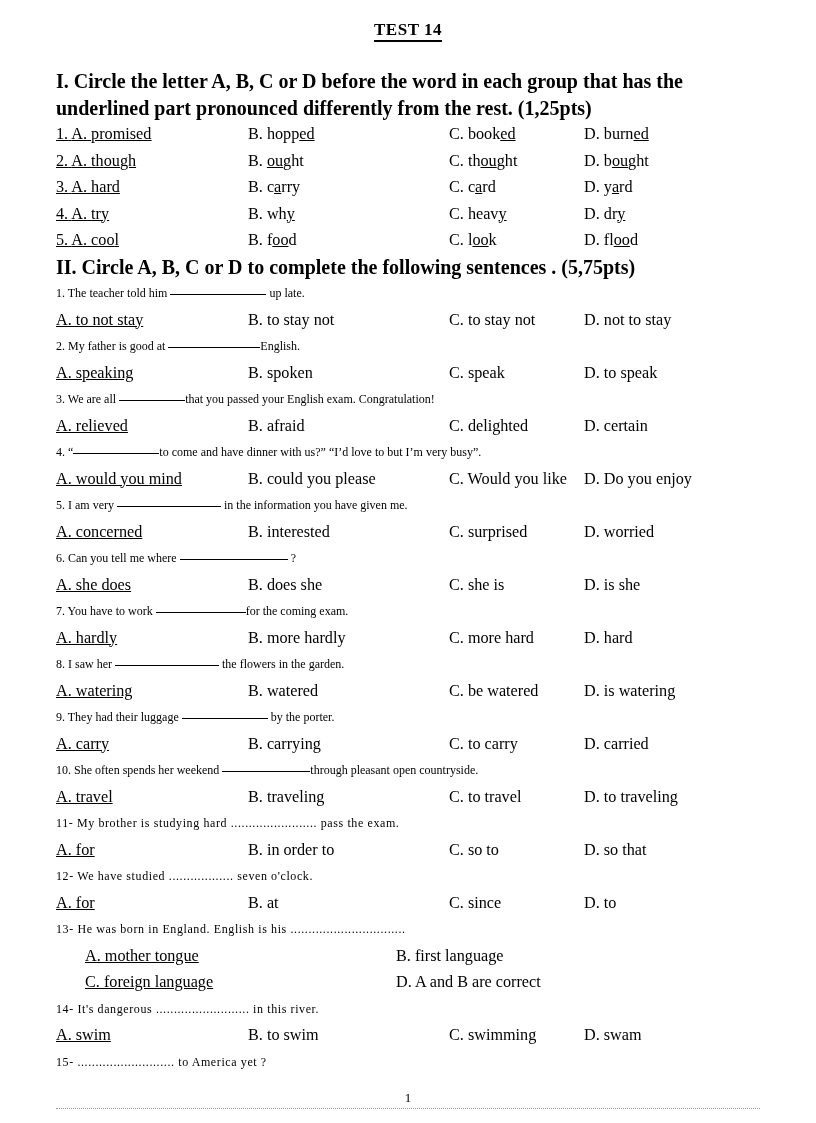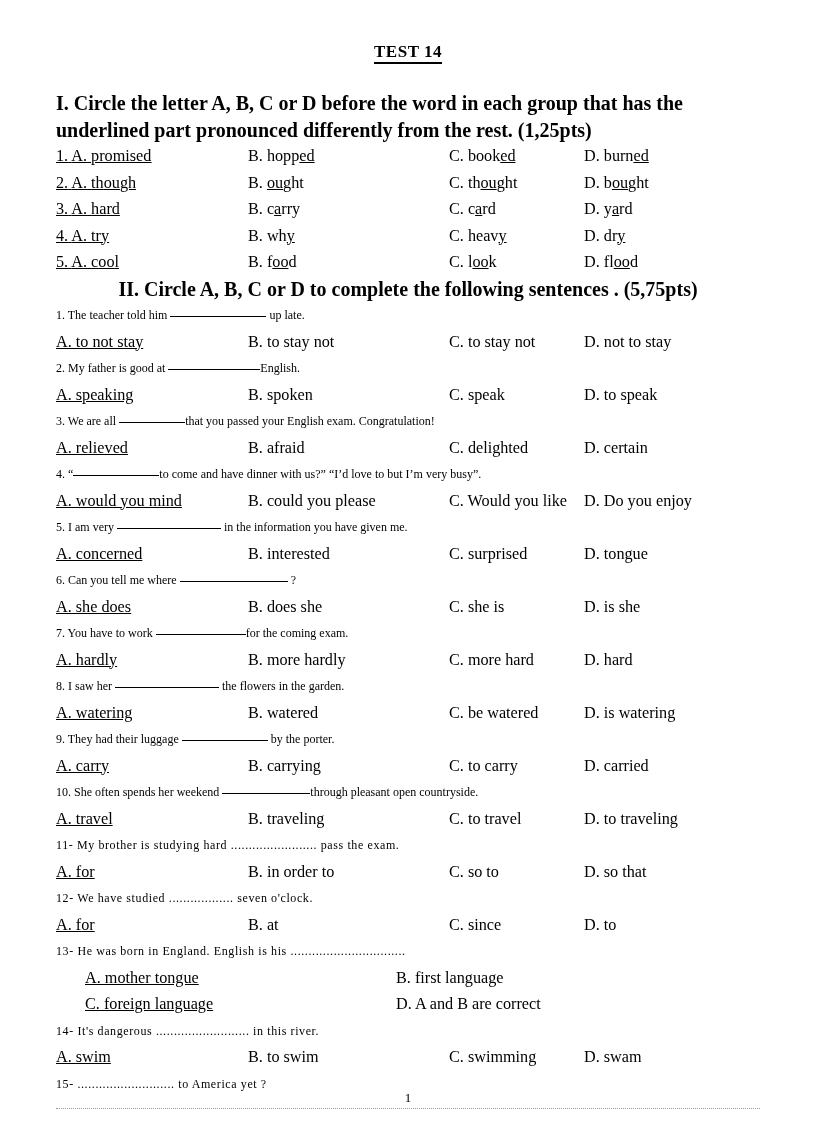--- a/index.html
+++ b/index.html
@@ -24,37 +24,37 @@
     padding: 0 56px;
   }
 
   
   .doc-title {
     text-align: center;
     font-weight: bold;
     font-size: 17px;
     letter-spacing: 0.5px;
     margin: 0;
-    padding-top: 41px;
+    padding-top: 19px;
     line-height: 22px;
   }
   .doc-title span {
     border-bottom: 2px solid #000;
     padding-bottom: 1px;
   }
 
   
   .section-heading {
     font-weight: bold;
     font-size: 20px;
     line-height: 26.5px;
     margin: 0;
   }
   #section-1-heading { padding-top: 27px; }
-  #section-2-heading { padding-top: 0px; text-align: center; }
+  #section-2-heading { padding-top: 0px; }
 
   
   .opt-row {
     position: relative;
     height: 26.5px;
     font-size: 16.2px;
     line-height: 26.5px;
     white-space: nowrap;
   }
   .opt-row > .col { position: absolute; top: 0; }
@@ -199,21 +199,21 @@
       <span class="col b">B. could you please</span>
       <span class="col c">C. Would you like</span>
       <span class="col d">D. Do you enjoy</span>
     </div>
 
     <div class="stem"><span>5. I am very </span><span class="blank w5"></span><span> in the information you have given me.</span></div>
     <div class="opt-row">
       <span class="col a">A. concerned</span>
       <span class="col b">B. interested</span>
       <span class="col c">C. surprised</span>
-      <span class="col d">D. tongue</span>
+      <span class="col d">D. worried</span>
     </div>
 
     <div class="stem"><span>6. Can you tell  me where </span><span class="blank w6"></span><span> ?</span></div>
     <div class="opt-row">
       <span class="col a">A. she does</span>
       <span class="col b">B. does she</span>
       <span class="col c">C. she is</span>
       <span class="col d">D. is she</span>
     </div>
 

